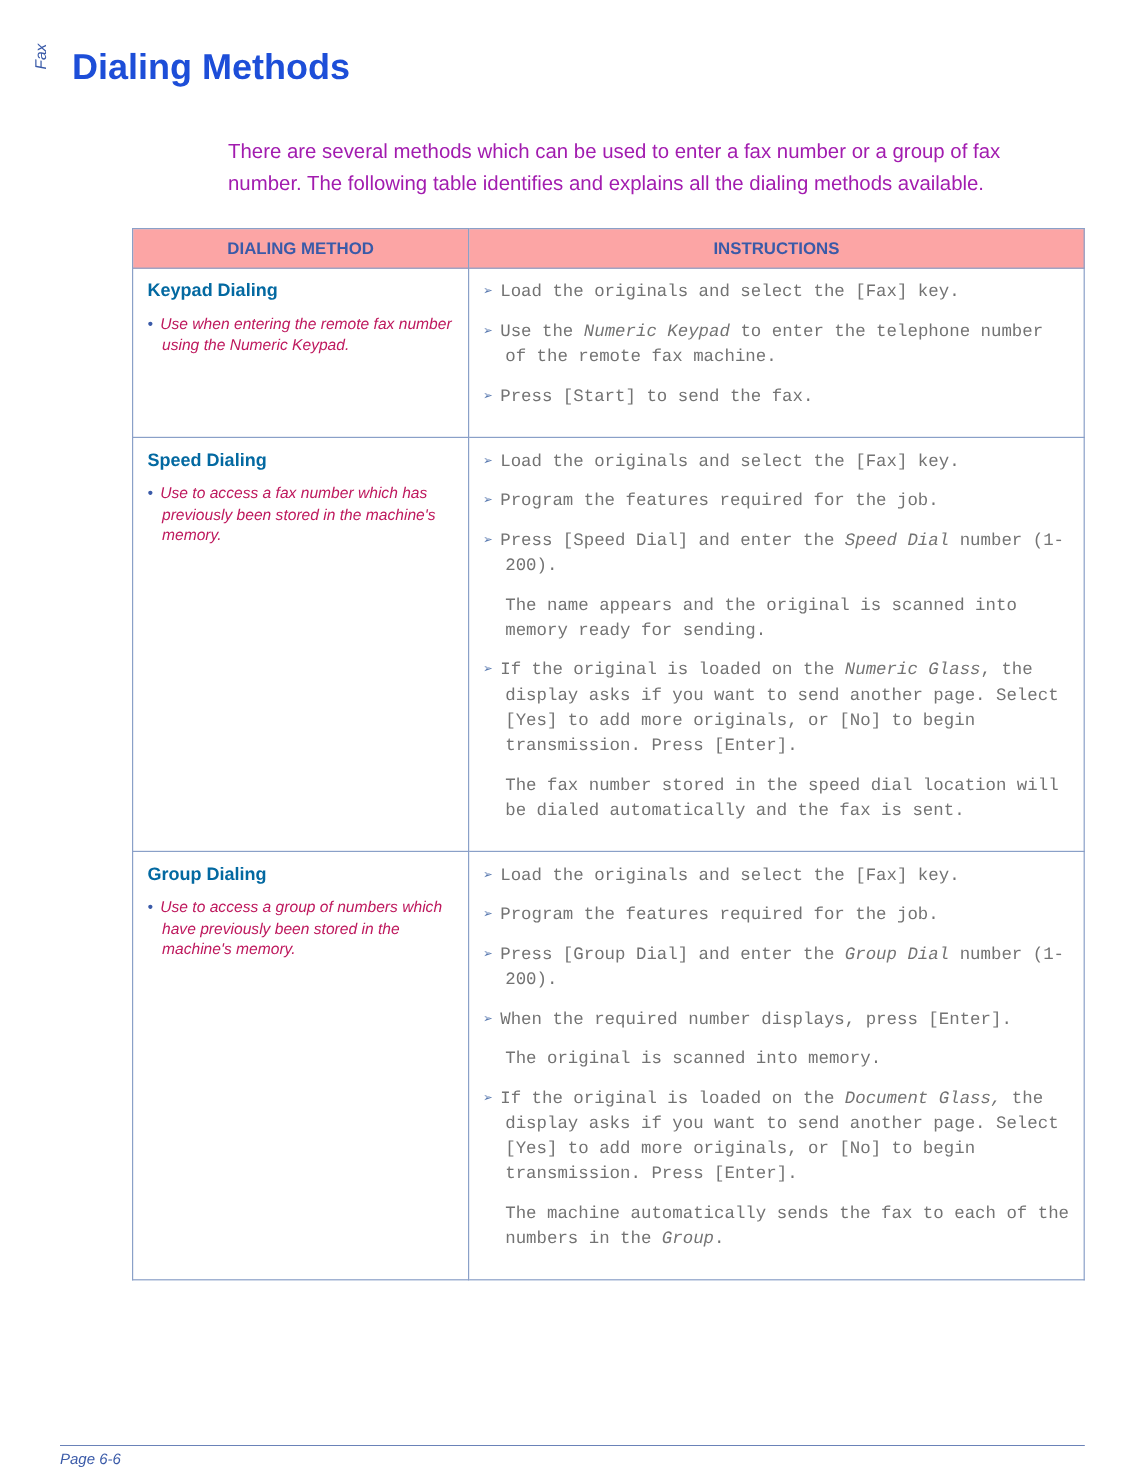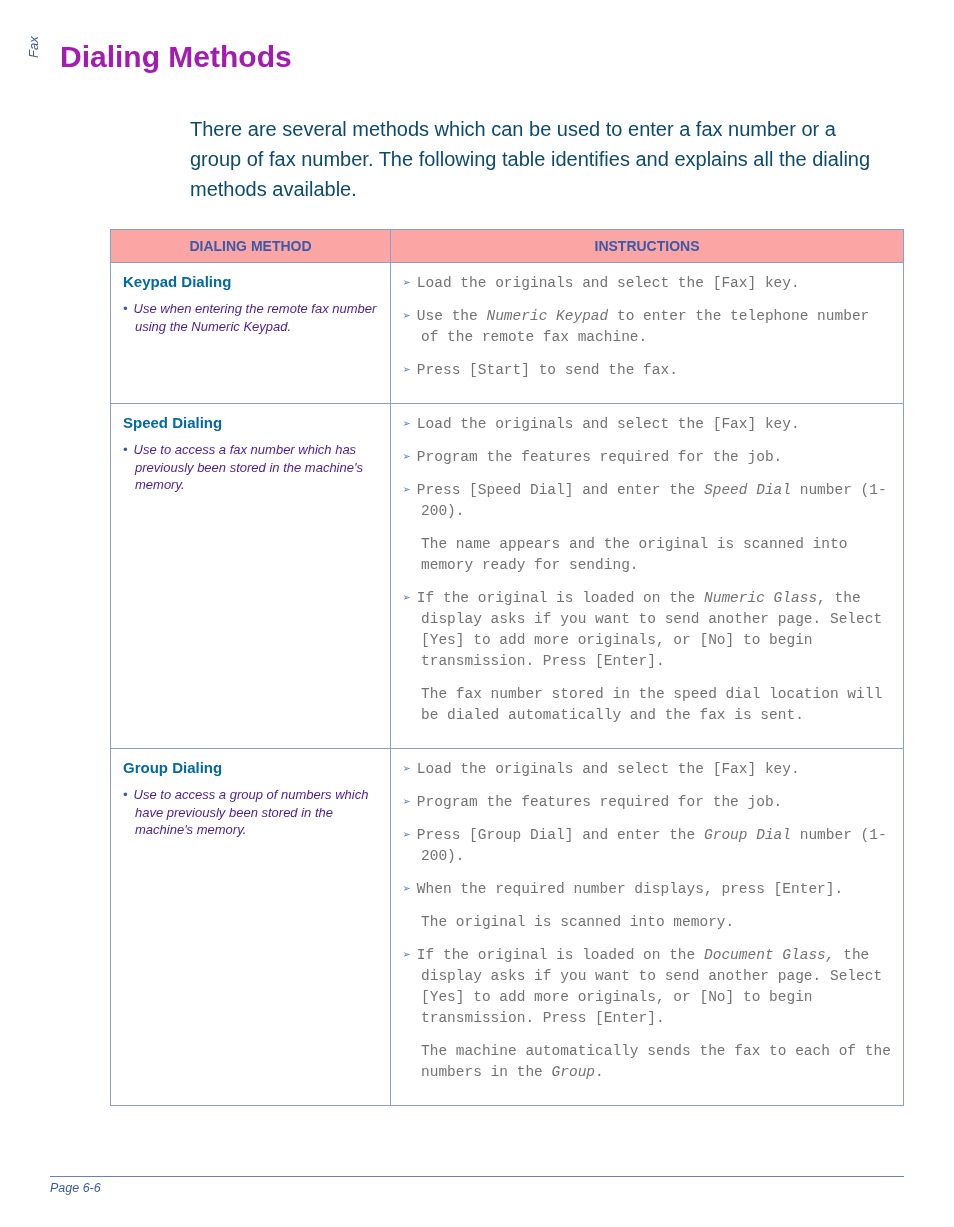--- a/index.html
+++ b/index.html
@@ -17,33 +17,33 @@
     position: absolute;
     left: 26px;
     top: 58px;
     transform: rotate(-90deg);
     transform-origin: left top;
     color: #3a5aa8;
     font-style: italic;
     font-size: 13px;
   }
   .title {
-    color: #a21caf;
+    color: #1d4ed8;
     font-size: 30px;
     font-weight: bold;
     margin-bottom: 40px;
     margin-left: 10px;
   }
   .intro {
     margin-left: 140px;
     margin-right: 20px;
     margin-bottom: 25px;
     line-height: 1.5;
-    color: #0c4a6e;
-    font-size: 20px;
+    color: #a21caf;
+    font-size: 17px;
   }
   table {
     width: 100%;
     border-collapse: collapse;
     margin-left: 60px;
     width: calc(100% - 60px);
   }
   th, td {
     border: 1px solid #8aa0c8;
     vertical-align: top;
@@ -62,21 +62,21 @@
   td.method {
     width: 280px;
   }
   .method-title {
     color: #0369a1;
     font-weight: bold;
     font-size: 15px;
     margin-bottom: 10px;
   }
   .method-desc {
-    color: #4c1d95;
+    color: #be185d;
     font-style: italic;
     font-size: 13px;
     padding-left: 12px;
     text-indent: -12px;
     line-height: 1.35;
   }
   .method-desc::before {
     content: "•";
     color: #3a5aa8;
     margin-right: 6px;
@@ -99,21 +99,21 @@
     margin-right: 6px;
     font-size: 13px;
   }
   .instr-list li.plain {
     padding-left: 18px;
     text-indent: 0;
   }
   .instr-list li em { font-style: italic; }
   .footer {
     position: fixed;
-    bottom: 32px;
+    bottom: 4px;
     left: 50px;
     right: 50px;
     width: 854px;
     border-top: 1px solid #6a82b8;
     padding-top: 4px;
     display: flex;
     justify-content: space-between;
     color: #3a5aa8;
     font-style: italic;
     font-size: 12.5px;

